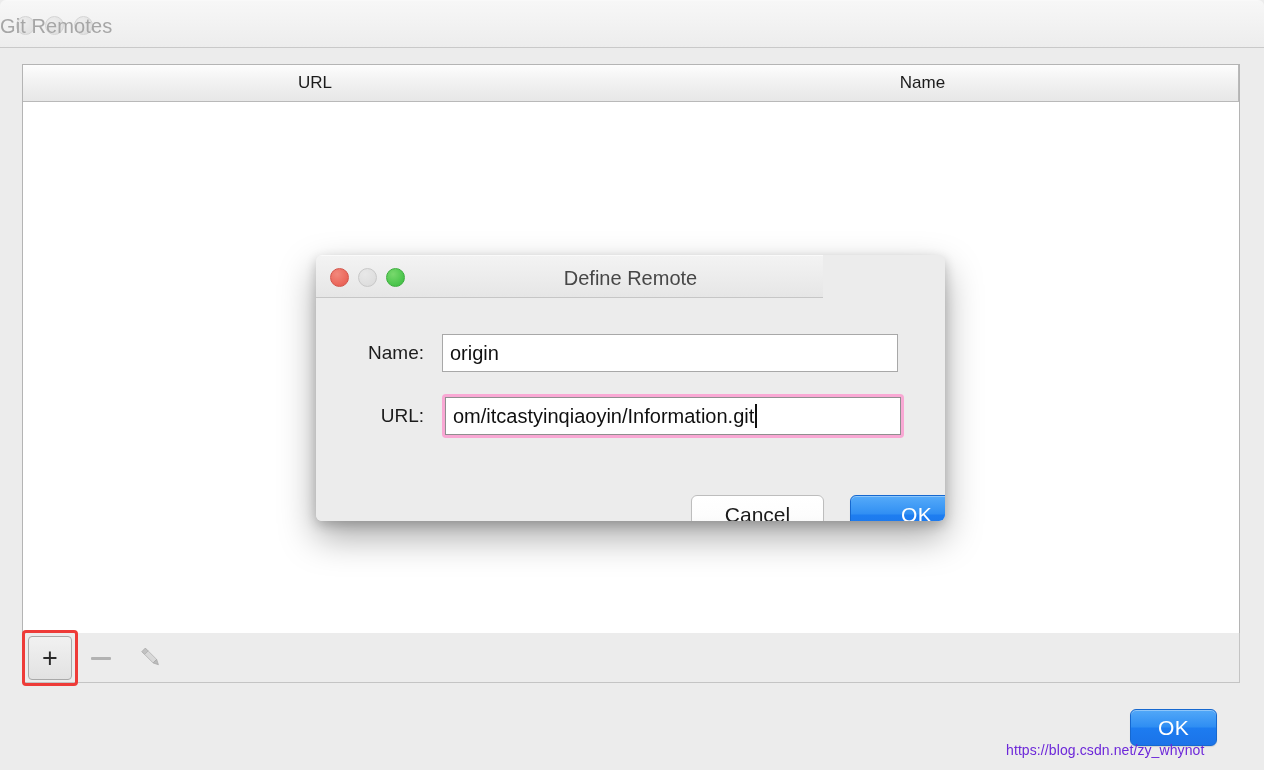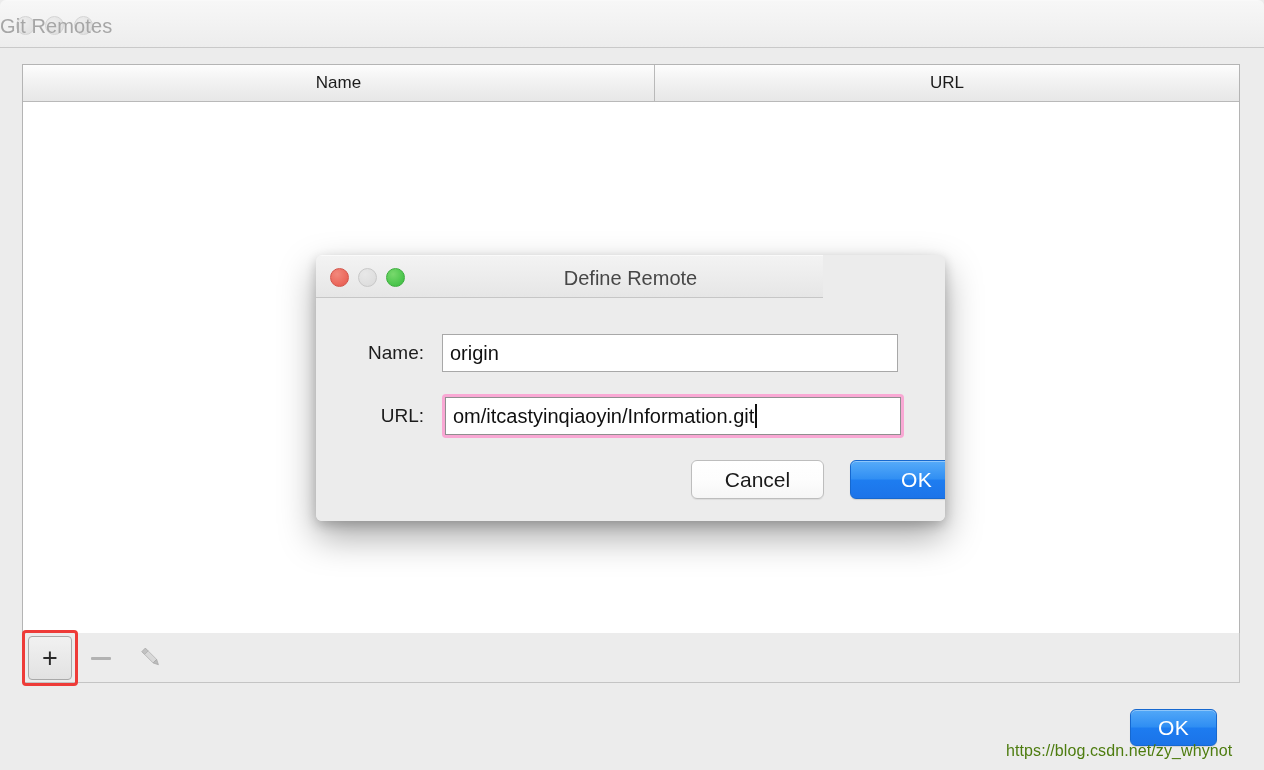--- a/index.html
+++ b/index.html
@@ -175,22 +175,22 @@
     align-items: center;
     justify-content: center;
     color: #ffffff;
     font-size: 21px;
     letter-spacing: 0.4px;
   }
 
   #watermark {
     position: absolute;
     left: 1006px; top: 742px;
-    font-size: 16px;
-    color: #4d7c0f;
+    font-size: 14px;
+    color: #6d28d9;
     letter-spacing: 0.1px;
     white-space: nowrap;
   }
 
   
   #define-remote-dialog {
     position: absolute;
     left: 316px; top: 255px;
     width: 629px; height: 266px;
     background: #ececec;
@@ -299,20 +299,21 @@
     gap: 26px;
   }
   .dlg-btn {
     height: 39px;
     border-radius: 6px;
     box-sizing: border-box;
     display: flex;
     align-items: center;
     justify-content: center;
     font-size: 21px;
+    margin-top: 35px;
   }
   #cancel-button {
     width: 133px;
     background: linear-gradient(to bottom, #ffffff 0%, #fdfdfd 50%, #f6f6f6 100%);
     border: 1px solid #bdbdbd;
     color: #1a1a1a;
     box-shadow: 0 1px 1px rgba(0,0,0,0.07);
   }
   #dialog-ok-button {
     width: 133px;
@@ -332,22 +333,22 @@
     <div class="tl-group">
       <div class="tl tl-inactive"></div>
       <div class="tl tl-inactive"></div>
       <div class="tl tl-inactive"></div>
     </div>
     <div id="window-title">Git Remotes</div>
   </div>
 
   <div id="remotes-table">
     <div id="table-header">
+      <div class="th col-url">URL</div>
       <div class="th col-name">Name</div>
-      <div class="th col-url">URL</div>
     </div>
     <div id="table-body"></div>
   </div>
 
   <div id="bottom-toolbar"></div>
 
   <div id="add-remote-wrap">
     <div id="add-remote-button">
       <span>+</span>
     </div>

